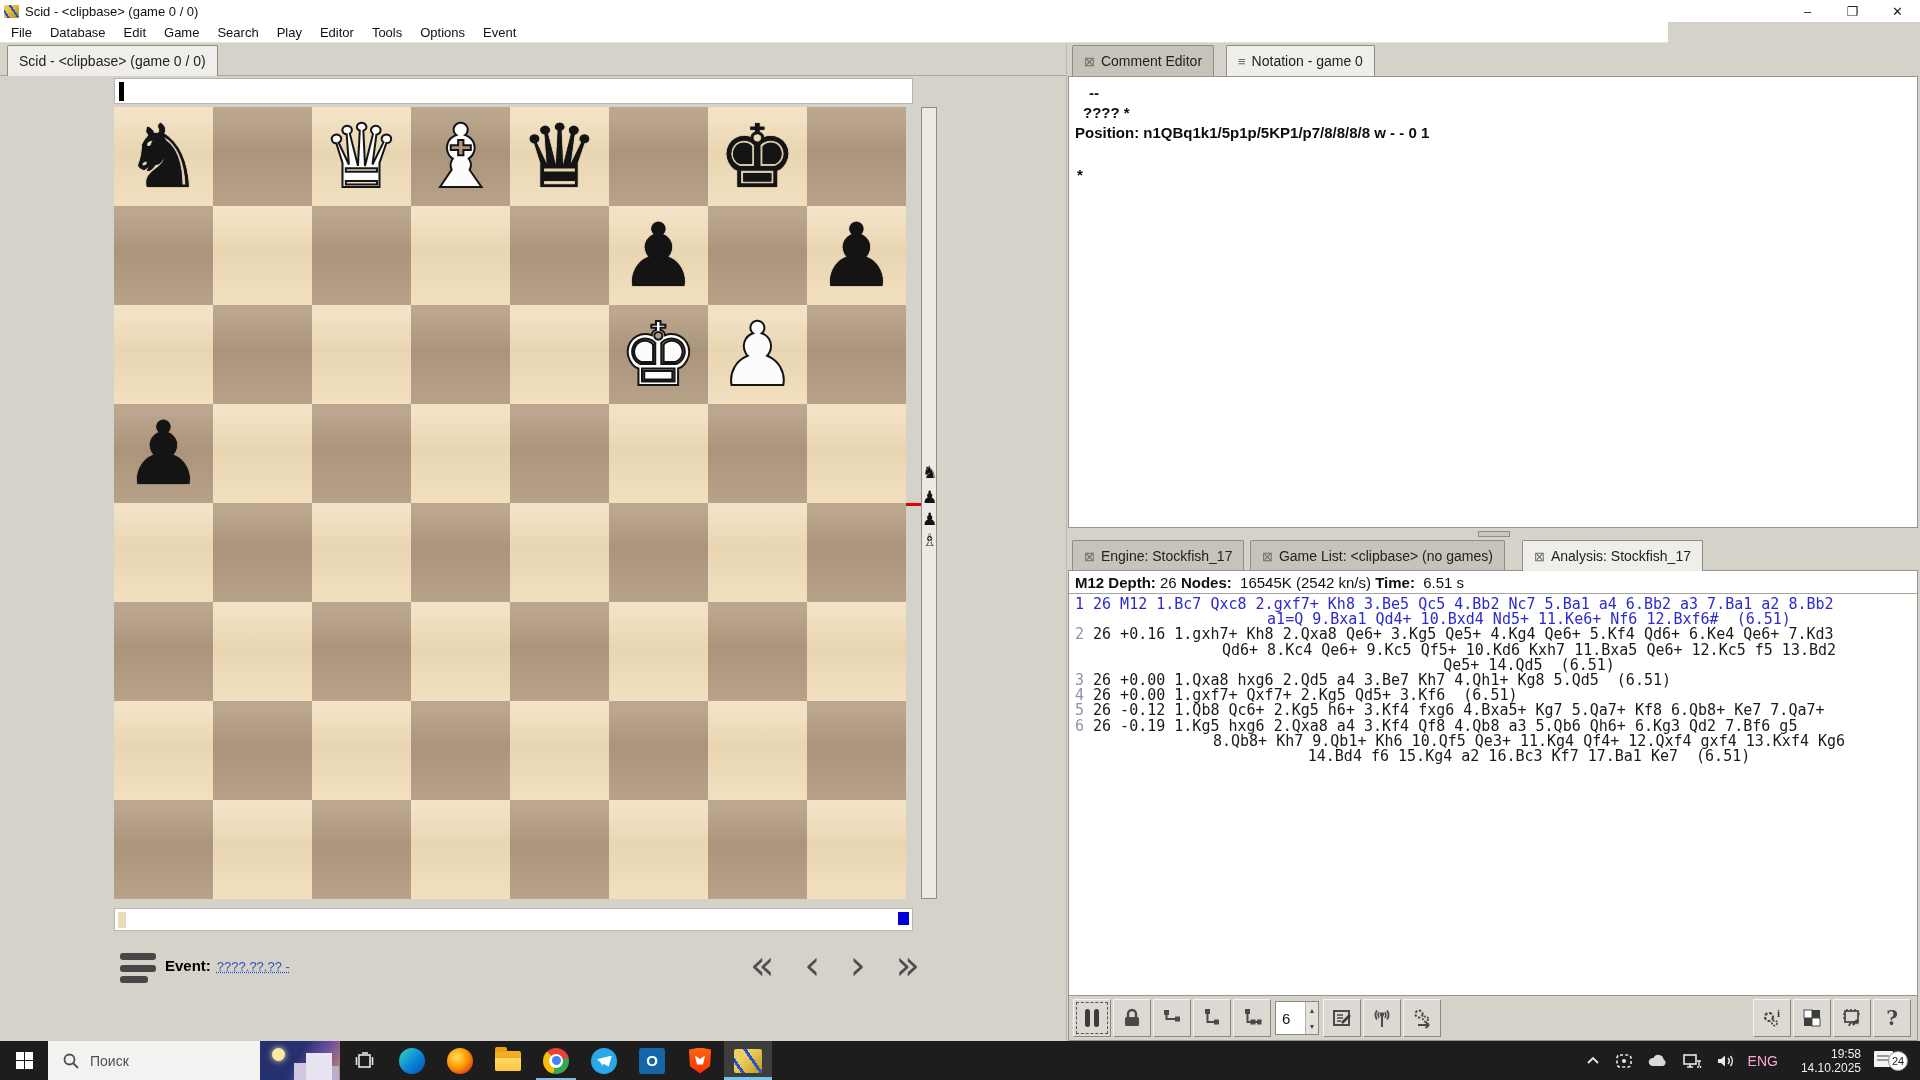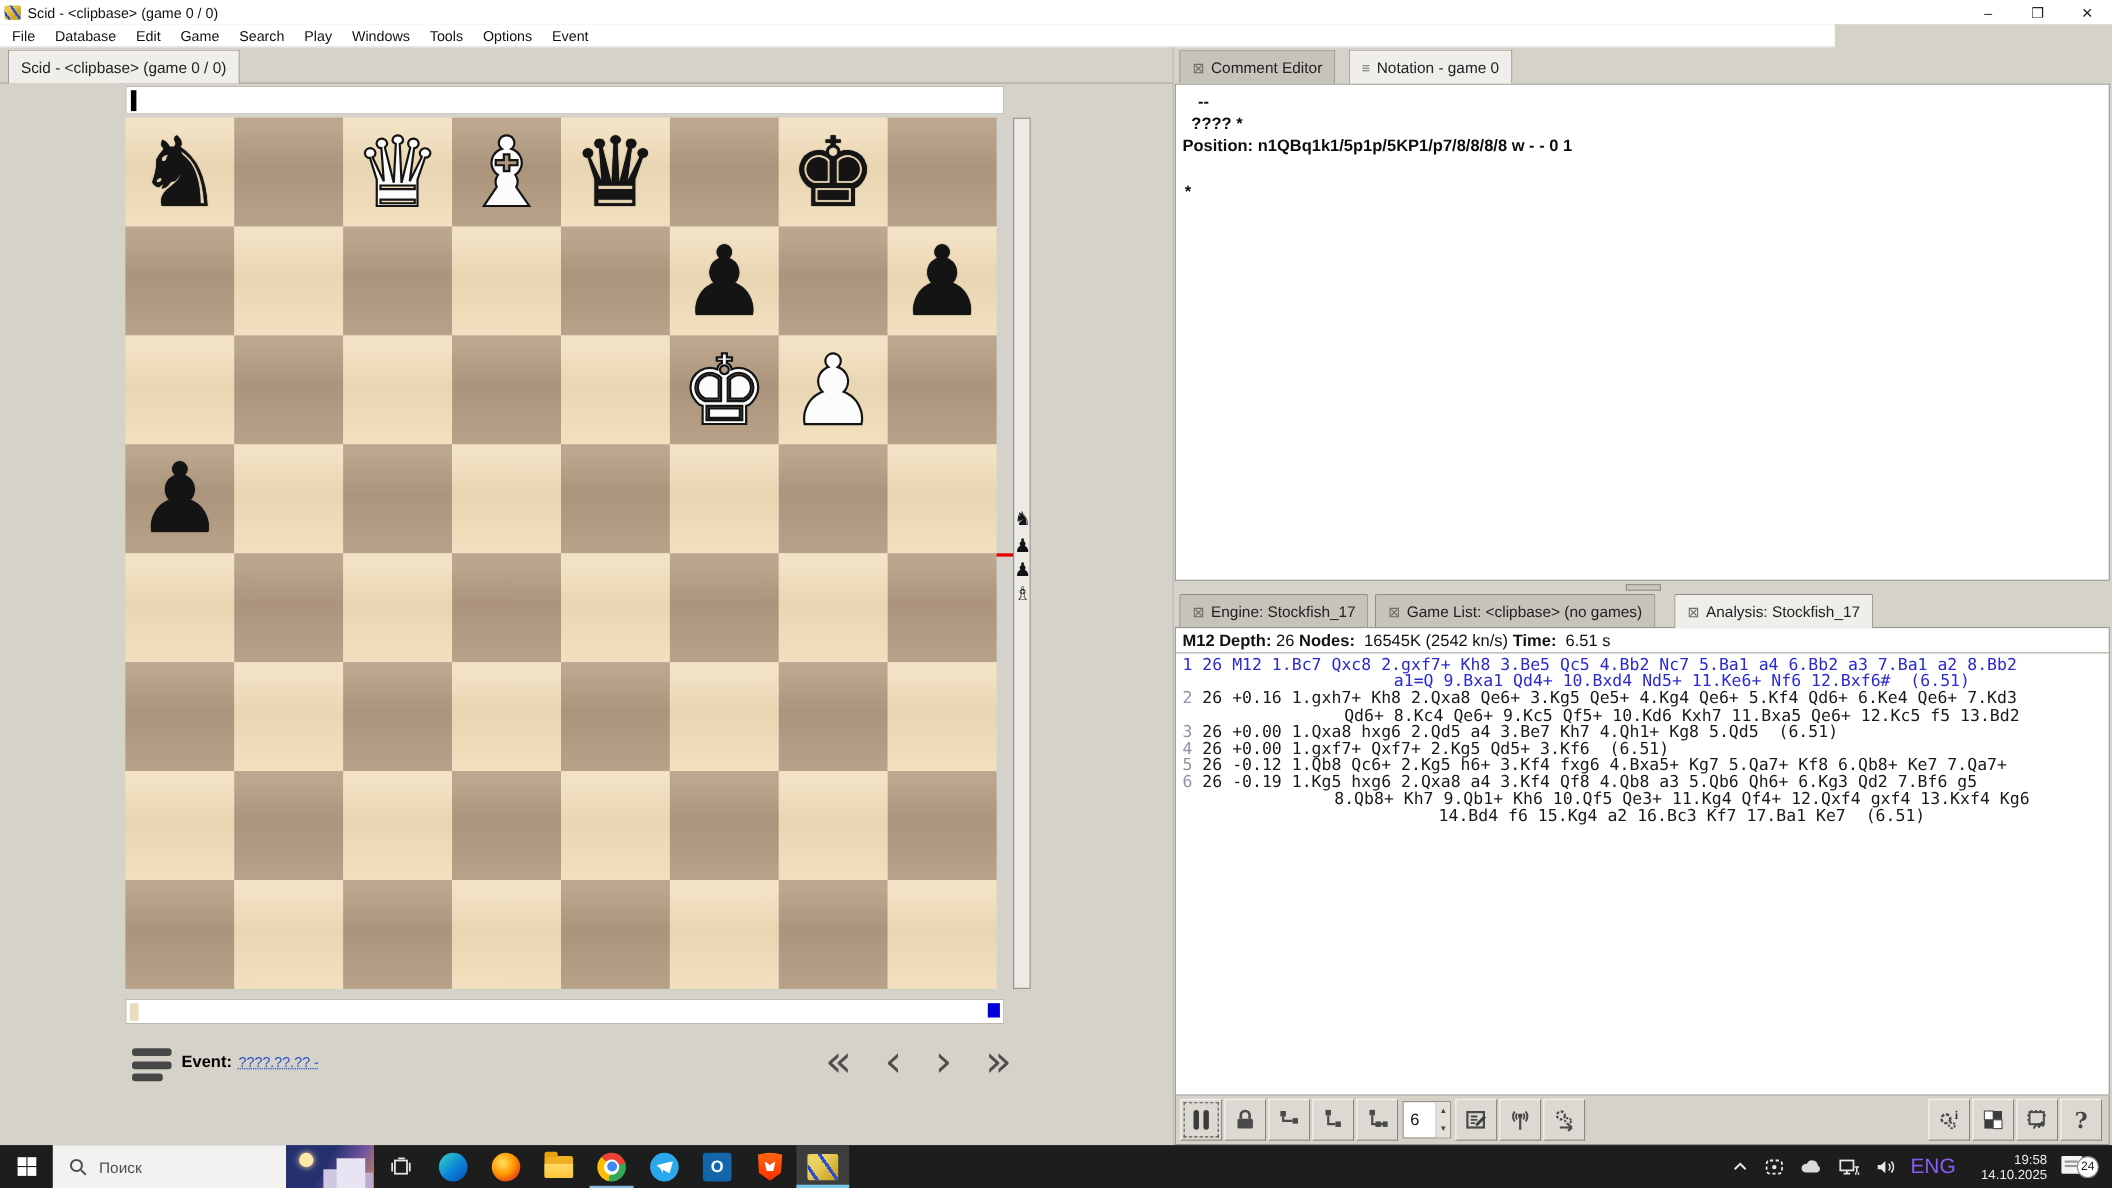--- a/index.html
+++ b/index.html
@@ -171,21 +171,21 @@
   .brave-ic { width:24px; height:26px; background:linear-gradient(#ff6510,#fb2f00);
               clip-path:polygon(50% 100%,8% 72%,4% 8%,50% 0,96% 8%,92% 72%); position:relative; }
   .brave-ic::after { content:""; position:absolute; left:7px; top:8px; width:10px; height:9px; background:#fff;
                      clip-path:polygon(0 0,50% 40%,100% 0,80% 100%,20% 100%); }
   .scid-ic { width:28px; height:24px; border-radius:2px;
              background:linear-gradient(135deg,#ecd060 0 35%,#c29a18 100%); position:relative; overflow:hidden; }
   .scid-ic::after { content:""; position:absolute; inset:0;
              background:repeating-linear-gradient(55deg,transparent 0 6px,#2a4fd0 6px 9px,transparent 9px 15px); }
 
   .tray { margin-left:auto; display:flex; align-items:center; gap:13px; padding-right:12px; }
-  .tray-txt { color:#8b5cf6; font-size:19px; }
+  .tray-txt { color:#f9a8d4; font-size:14px; }
   .clock { color:#eee; font-size:12px; line-height:14px; text-align:right;margin-left:10px; }
   .notif { position:relative; width:34px; height:26px; }
   .notif .bubble { position:absolute; left:0; top:3px; width:19px; height:16px; background:#f4f4f4; border-radius:1px; }
   .notif .bubble::after { content:""; position:absolute; left:3px; top:4px; width:12px; height:2px;
                           background:#9a9a9a; box-shadow:0 4px 0 #9a9a9a; }
   .notif .badge { position:absolute; right:0; top:3px; width:20px; height:20px; border-radius:50%;
                   background:#fdfdfd; border:1px solid #8f8f8f; color:#1c1c1c; font-size:11px;
                   display:flex; align-items:center; justify-content:center; }
 </style>
 </head>
@@ -203,21 +203,21 @@
     </div>
   </div>
 
   <div class="menubar">
     <span class="menu-item">File</span>
     <span class="menu-item">Database</span>
     <span class="menu-item">Edit</span>
     <span class="menu-item">Game</span>
     <span class="menu-item">Search</span>
     <span class="menu-item">Play</span>
-    <span class="menu-item">Windows</span>
+    <span class="menu-item">Editor</span>
     <span class="menu-item">Tools</span>
     <span class="menu-item">Options</span>
     <span class="menu-item">Event</span>
   </div>
 
   <div class="vline"></div>
   <div class="pane-line"></div>
 
   <div class="tab selected left-tab">
     <span>Scid - &lt;clipbase&gt; (game 0 / 0)</span>
@@ -378,20 +378,21 @@
   <div class="bot-content">
     <div class="an-header"><b>M12</b> <b>Depth:</b> <span>26</span> <b>Nodes:</b>  <span>16545K (2542 kn/s)</span> <b>Time:</b>  <span>6.51 s</span></div>
     <div class="pv-area">
       <div class="pv-line blue">
         <div class="pv-row"><span class="pv-num">1</span><span>26 M12 1.Bc7 Qxc8 2.gxf7+ Kh8 3.Be5 Qc5 4.Bb2 Nc7 5.Ba1 a4 6.Bb2 a3 7.Ba1 a2 8.Bb2</span></div>
         <div class="pv-row cont"><span>a1=Q 9.Bxa1 Qd4+ 10.Bxd4 Nd5+ 11.Ke6+ Nf6 12.Bxf6#  (6.51)</span></div>
       </div>
       <div class="pv-line">
         <div class="pv-row"><span class="pv-num">2</span><span>26 +0.16 1.gxh7+ Kh8 2.Qxa8 Qe6+ 3.Kg5 Qe5+ 4.Kg4 Qe6+ 5.Kf4 Qd6+ 6.Ke4 Qe6+ 7.Kd3</span></div>
         <div class="pv-row cont"><span>Qd6+ 8.Kc4 Qe6+ 9.Kc5 Qf5+ 10.Kd6 Kxh7 11.Bxa5 Qe6+ 12.Kc5 f5 13.Bd2</span></div>
+        <div class="pv-row cont"><span>Qe5+ 14.Qd5  (6.51)</span></div>
       </div>
       <div class="pv-line">
         <div class="pv-row"><span class="pv-num">3</span><span>26 +0.00 1.Qxa8 hxg6 2.Qd5 a4 3.Be7 Kh7 4.Qh1+ Kg8 5.Qd5  (6.51)</span></div>
       </div>
       <div class="pv-line">
         <div class="pv-row"><span class="pv-num">4</span><span>26 +0.00 1.gxf7+ Qxf7+ 2.Kg5 Qd5+ 3.Kf6  (6.51)</span></div>
       </div>
       <div class="pv-line">
         <div class="pv-row"><span class="pv-num">5</span><span>26 -0.12 1.Qb8 Qc6+ 2.Kg5 h6+ 3.Kf4 fxg6 4.Bxa5+ Kg7 5.Qa7+ Kf8 6.Qb8+ Ke7 7.Qa7+</span></div>
       </div>

